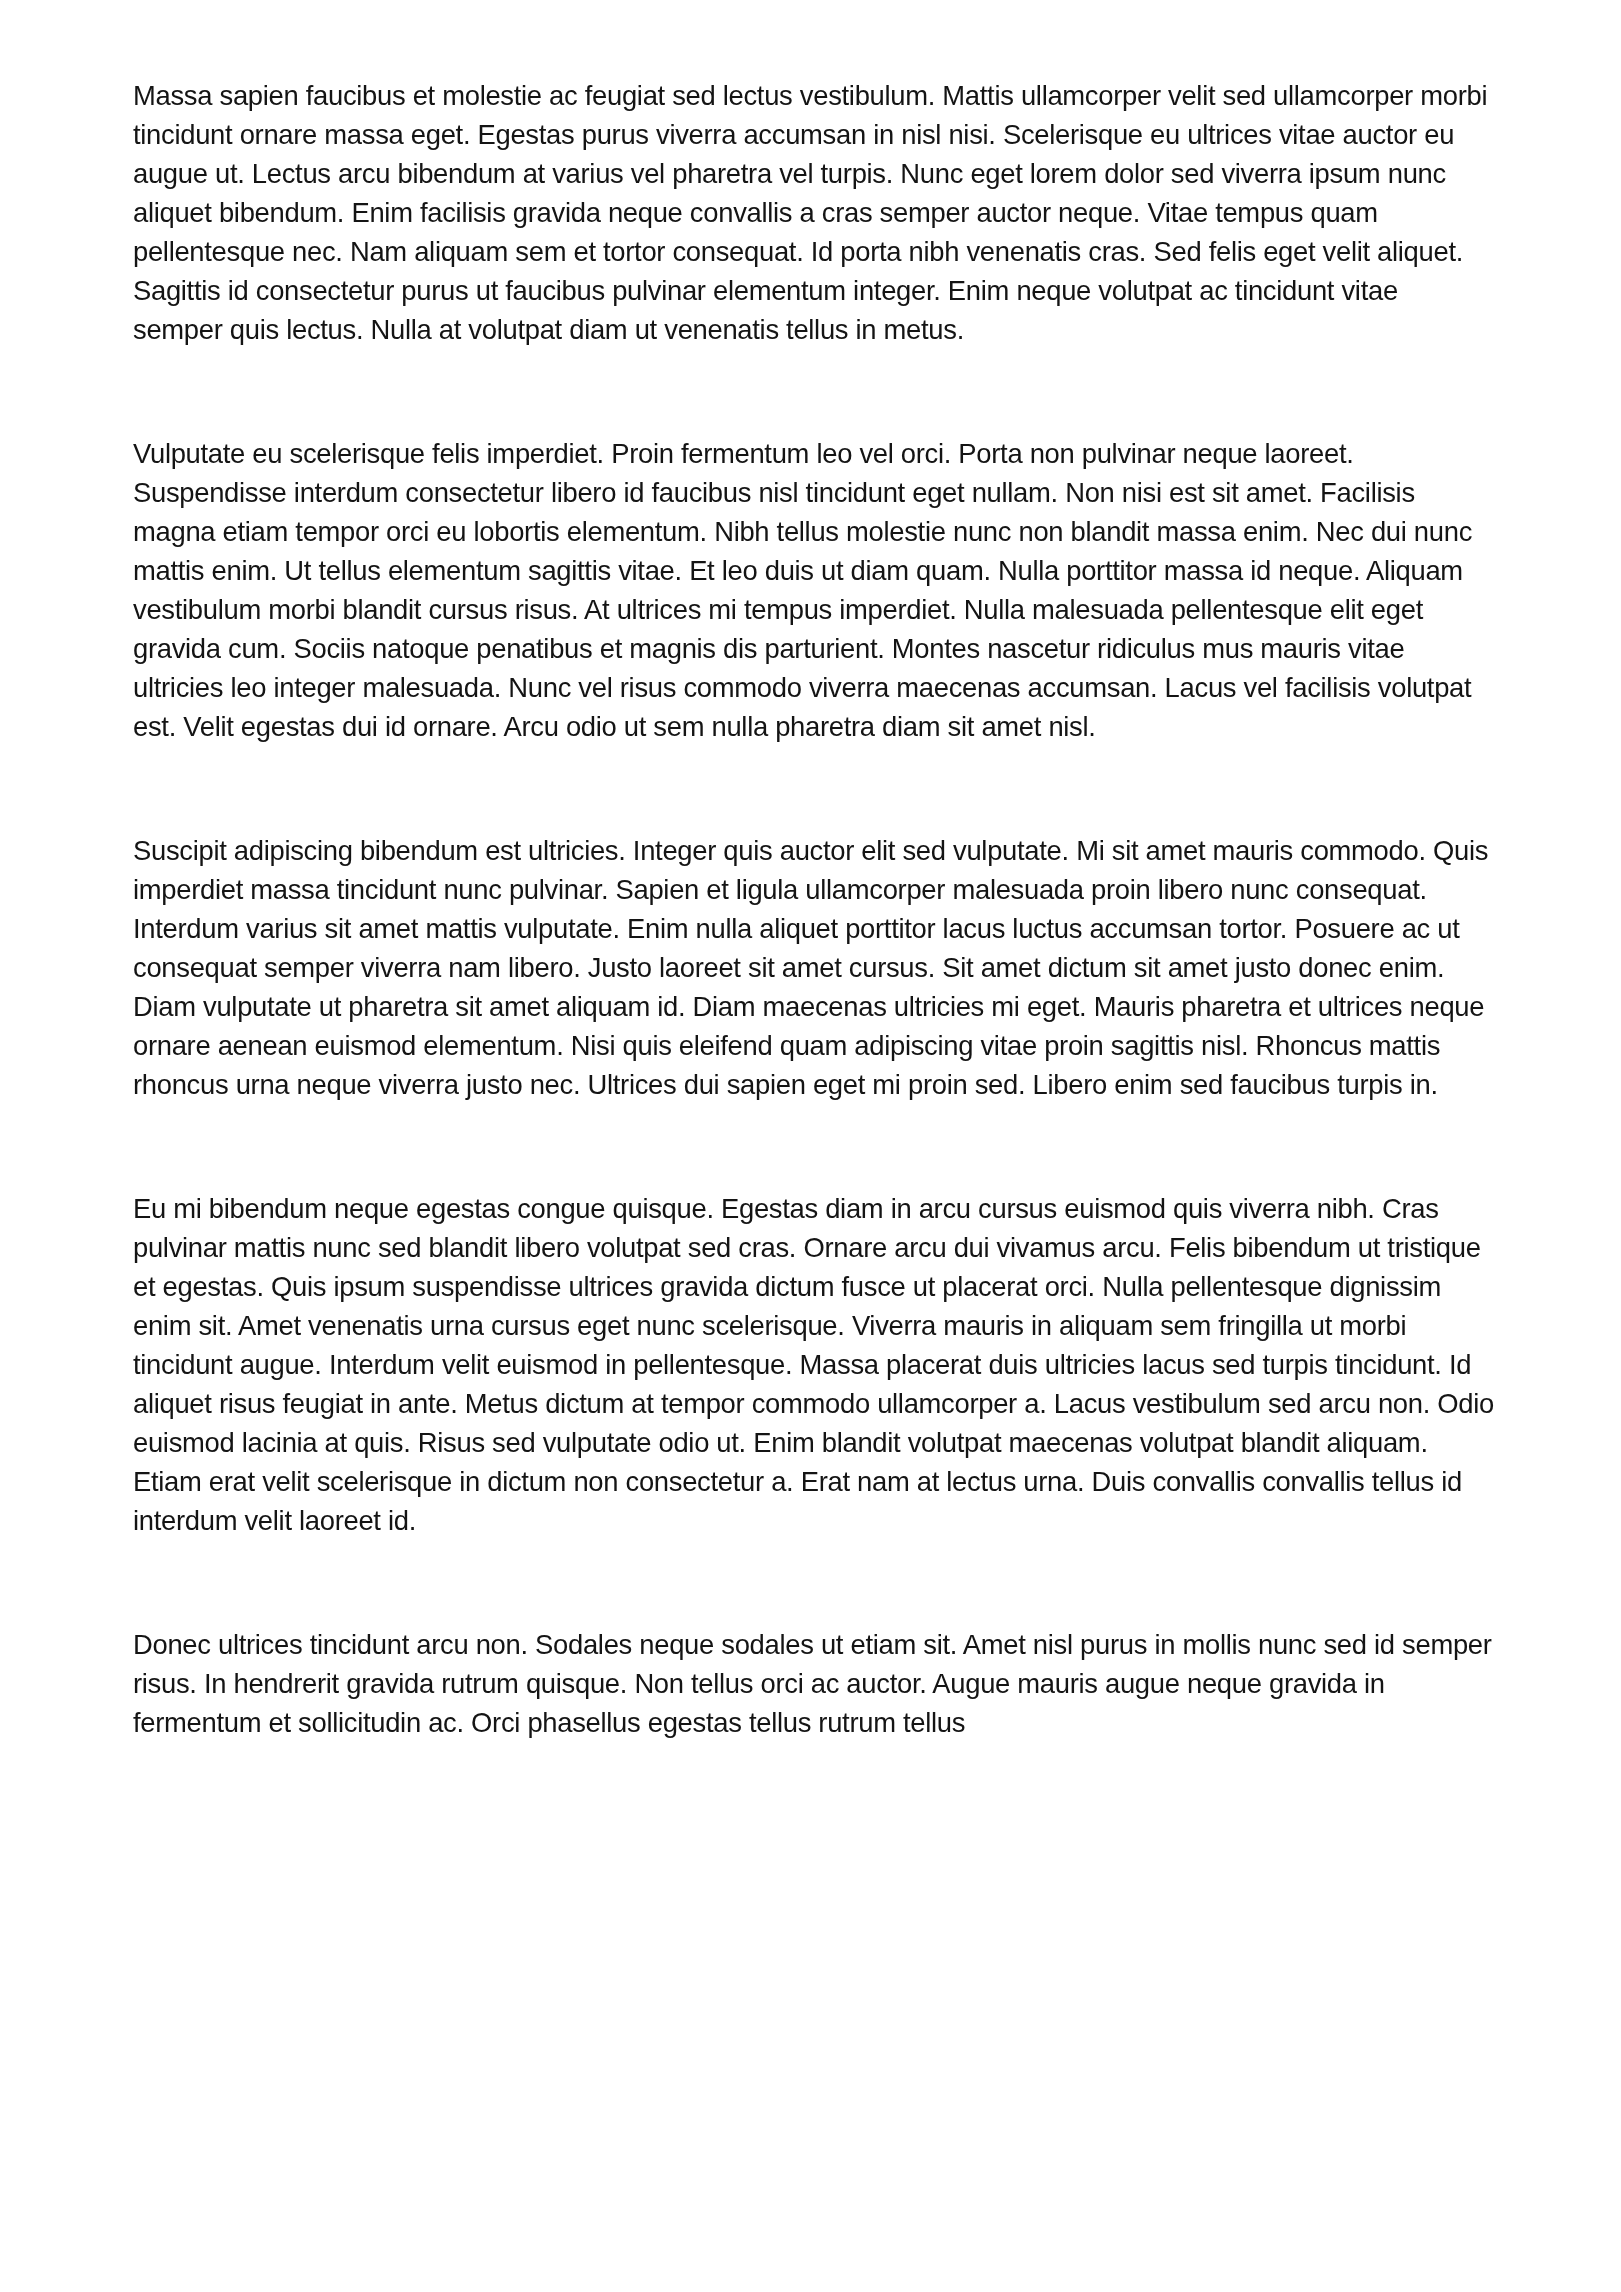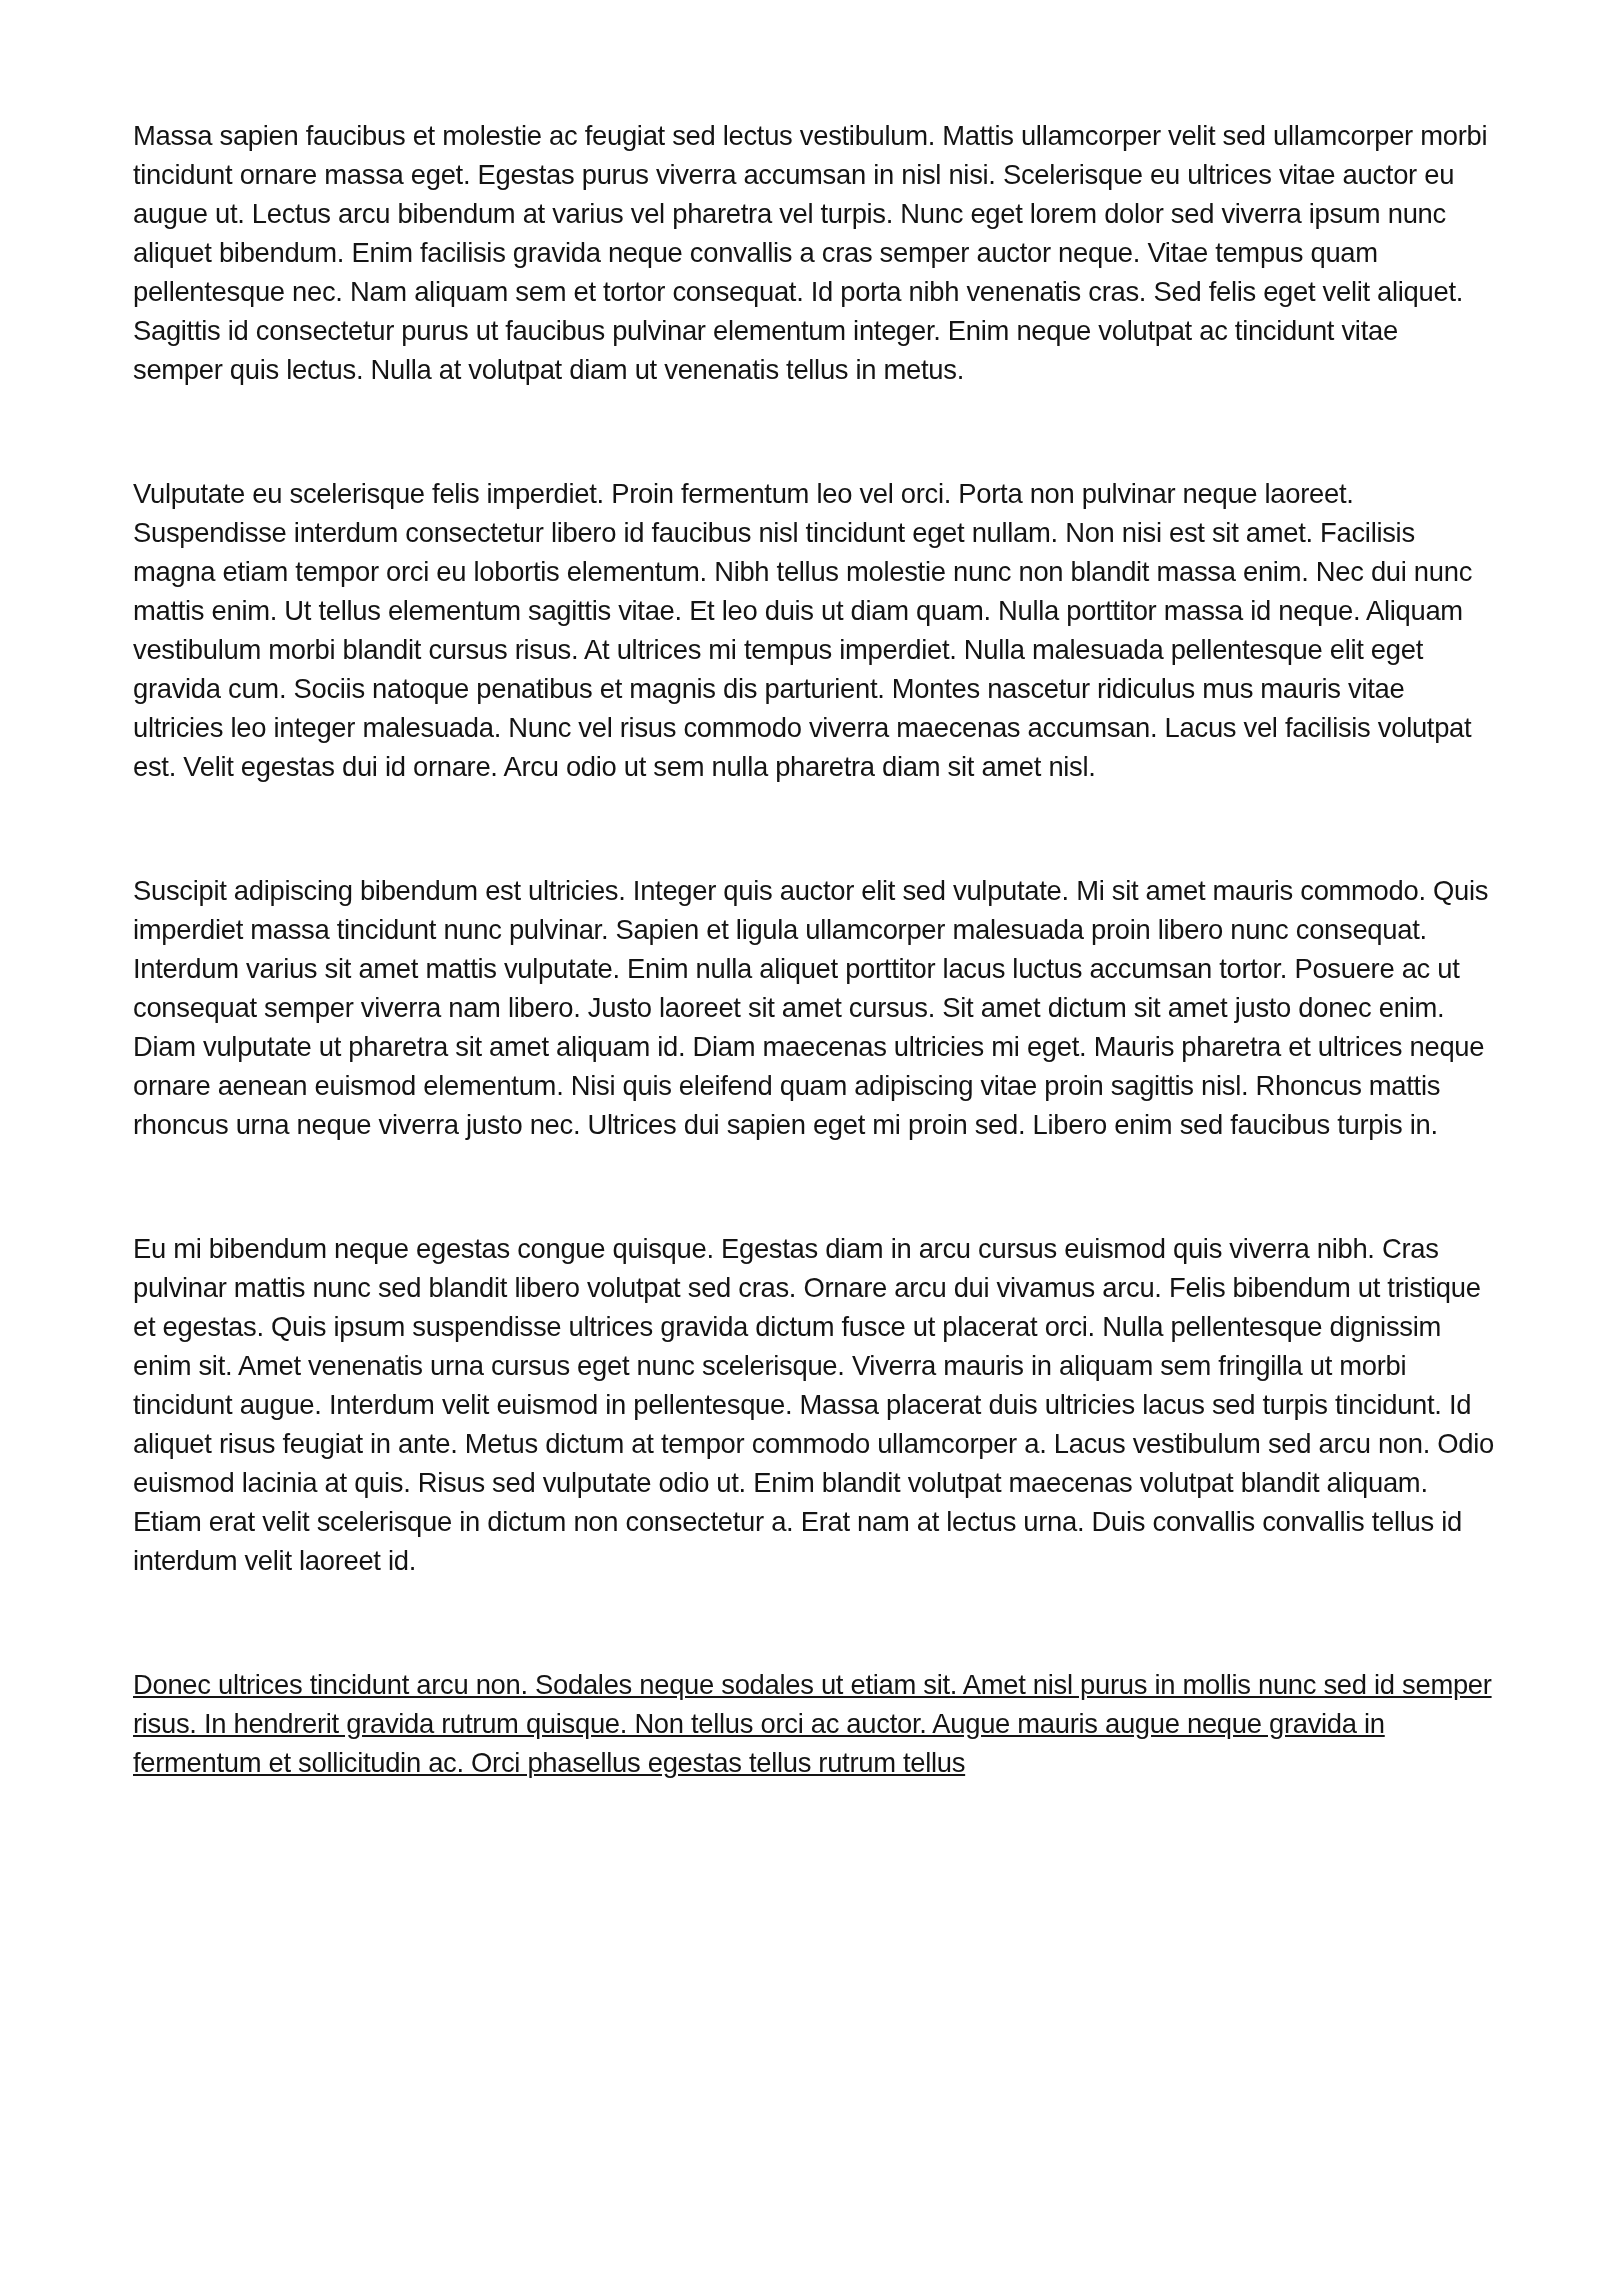--- a/index.html
+++ b/index.html
@@ -6,35 +6,35 @@
   html, body {
     width: 1621px;
     height: 2293px;
     background: #ffffff;
     overflow: hidden;
   }
   .page {
     width: 1621px;
     height: 2293px;
     background: #ffffff;
-    padding: 116px 127px 0 133px;
+    padding: 76px 127px 0 133px;
   }
   .doc-text {
     font-family: "Liberation Sans", sans-serif;
     font-size: 27.4px;
     line-height: 39px;
     letter-spacing: -0.3px;
     color: #141414;
     text-align: left;
   }
   .doc-text p {
     margin: 0 0 85px 0;
     max-width: 1362px;
   }
-  .doc-text p:last-child { margin-bottom: 0; text-decoration: underline; }
+  .doc-text p:last-child { margin-bottom: 0; }
 </style>
 </head>
 <body>
 
 <div class="page">
   <div class="doc-text">
     <p>Massa sapien faucibus et molestie ac feugiat sed lectus vestibulum. Mattis ullamcorper velit sed ullamcorper morbi tincidunt ornare massa eget. Egestas purus viverra accumsan in nisl nisi. Scelerisque eu ultrices vitae auctor eu augue ut. Lectus arcu bibendum at varius vel pharetra vel turpis. Nunc eget lorem dolor sed viverra ipsum nunc aliquet bibendum. Enim facilisis gravida neque convallis a cras semper auctor neque. Vitae tempus quam pellentesque nec. Nam aliquam sem et tortor consequat. Id porta nibh venenatis cras. Sed felis eget velit aliquet. Sagittis id consectetur purus ut faucibus pulvinar elementum integer. Enim neque volutpat ac tincidunt vitae semper quis lectus. Nulla at volutpat diam ut venenatis tellus in metus.</p>
     <p>Vulputate eu scelerisque felis imperdiet. Proin fermentum leo vel orci. Porta non pulvinar neque laoreet. Suspendisse interdum consectetur libero id faucibus nisl tincidunt eget nullam. Non nisi est sit amet. Facilisis magna etiam tempor orci eu lobortis elementum. Nibh tellus molestie nunc non blandit massa enim. Nec dui nunc mattis enim. Ut tellus elementum sagittis vitae. Et leo duis ut diam quam. Nulla porttitor massa id neque. Aliquam vestibulum morbi blandit cursus risus. At ultrices mi tempus imperdiet. Nulla malesuada pellentesque elit eget gravida cum. Sociis natoque penatibus et magnis dis parturient. Montes nascetur ridiculus mus mauris vitae ultricies leo integer malesuada. Nunc vel risus commodo viverra maecenas accumsan. Lacus vel facilisis volutpat est. Velit egestas dui id ornare. Arcu odio ut sem nulla pharetra diam sit amet nisl.</p>
     <p>Suscipit adipiscing bibendum est ultricies. Integer quis auctor elit sed vulputate. Mi sit amet mauris commodo. Quis imperdiet massa tincidunt nunc pulvinar. Sapien et ligula ullamcorper malesuada proin libero nunc consequat. Interdum varius sit amet mattis vulputate. Enim nulla aliquet porttitor lacus luctus accumsan tortor. Posuere ac ut consequat semper viverra nam libero. Justo laoreet sit amet cursus. Sit amet dictum sit amet justo donec enim. Diam vulputate ut pharetra sit amet aliquam id. Diam maecenas ultricies mi eget. Mauris pharetra et ultrices neque ornare aenean euismod elementum. Nisi quis eleifend quam adipiscing vitae proin sagittis nisl. Rhoncus mattis rhoncus urna neque viverra justo nec. Ultrices dui sapien eget mi proin sed. Libero enim sed faucibus turpis in.</p>
     <p>Eu mi bibendum neque egestas congue quisque. Egestas diam in arcu cursus euismod quis viverra nibh. Cras pulvinar mattis nunc sed blandit libero volutpat sed cras. Ornare arcu dui vivamus arcu. Felis bibendum ut tristique et egestas. Quis ipsum suspendisse ultrices gravida dictum fusce ut placerat orci. Nulla pellentesque dignissim enim sit. Amet venenatis urna cursus eget nunc scelerisque. Viverra mauris in aliquam sem fringilla ut morbi tincidunt augue. Interdum velit euismod in pellentesque. Massa placerat duis ultricies lacus sed turpis tincidunt. Id aliquet risus feugiat in ante. Metus dictum at tempor commodo ullamcorper a. Lacus vestibulum sed arcu non. Odio euismod lacinia at quis. Risus sed vulputate odio ut. Enim blandit volutpat maecenas volutpat blandit aliquam. Etiam erat velit scelerisque in dictum non consectetur a. Erat nam at lectus urna. Duis convallis convallis tellus id interdum velit laoreet id.</p>

